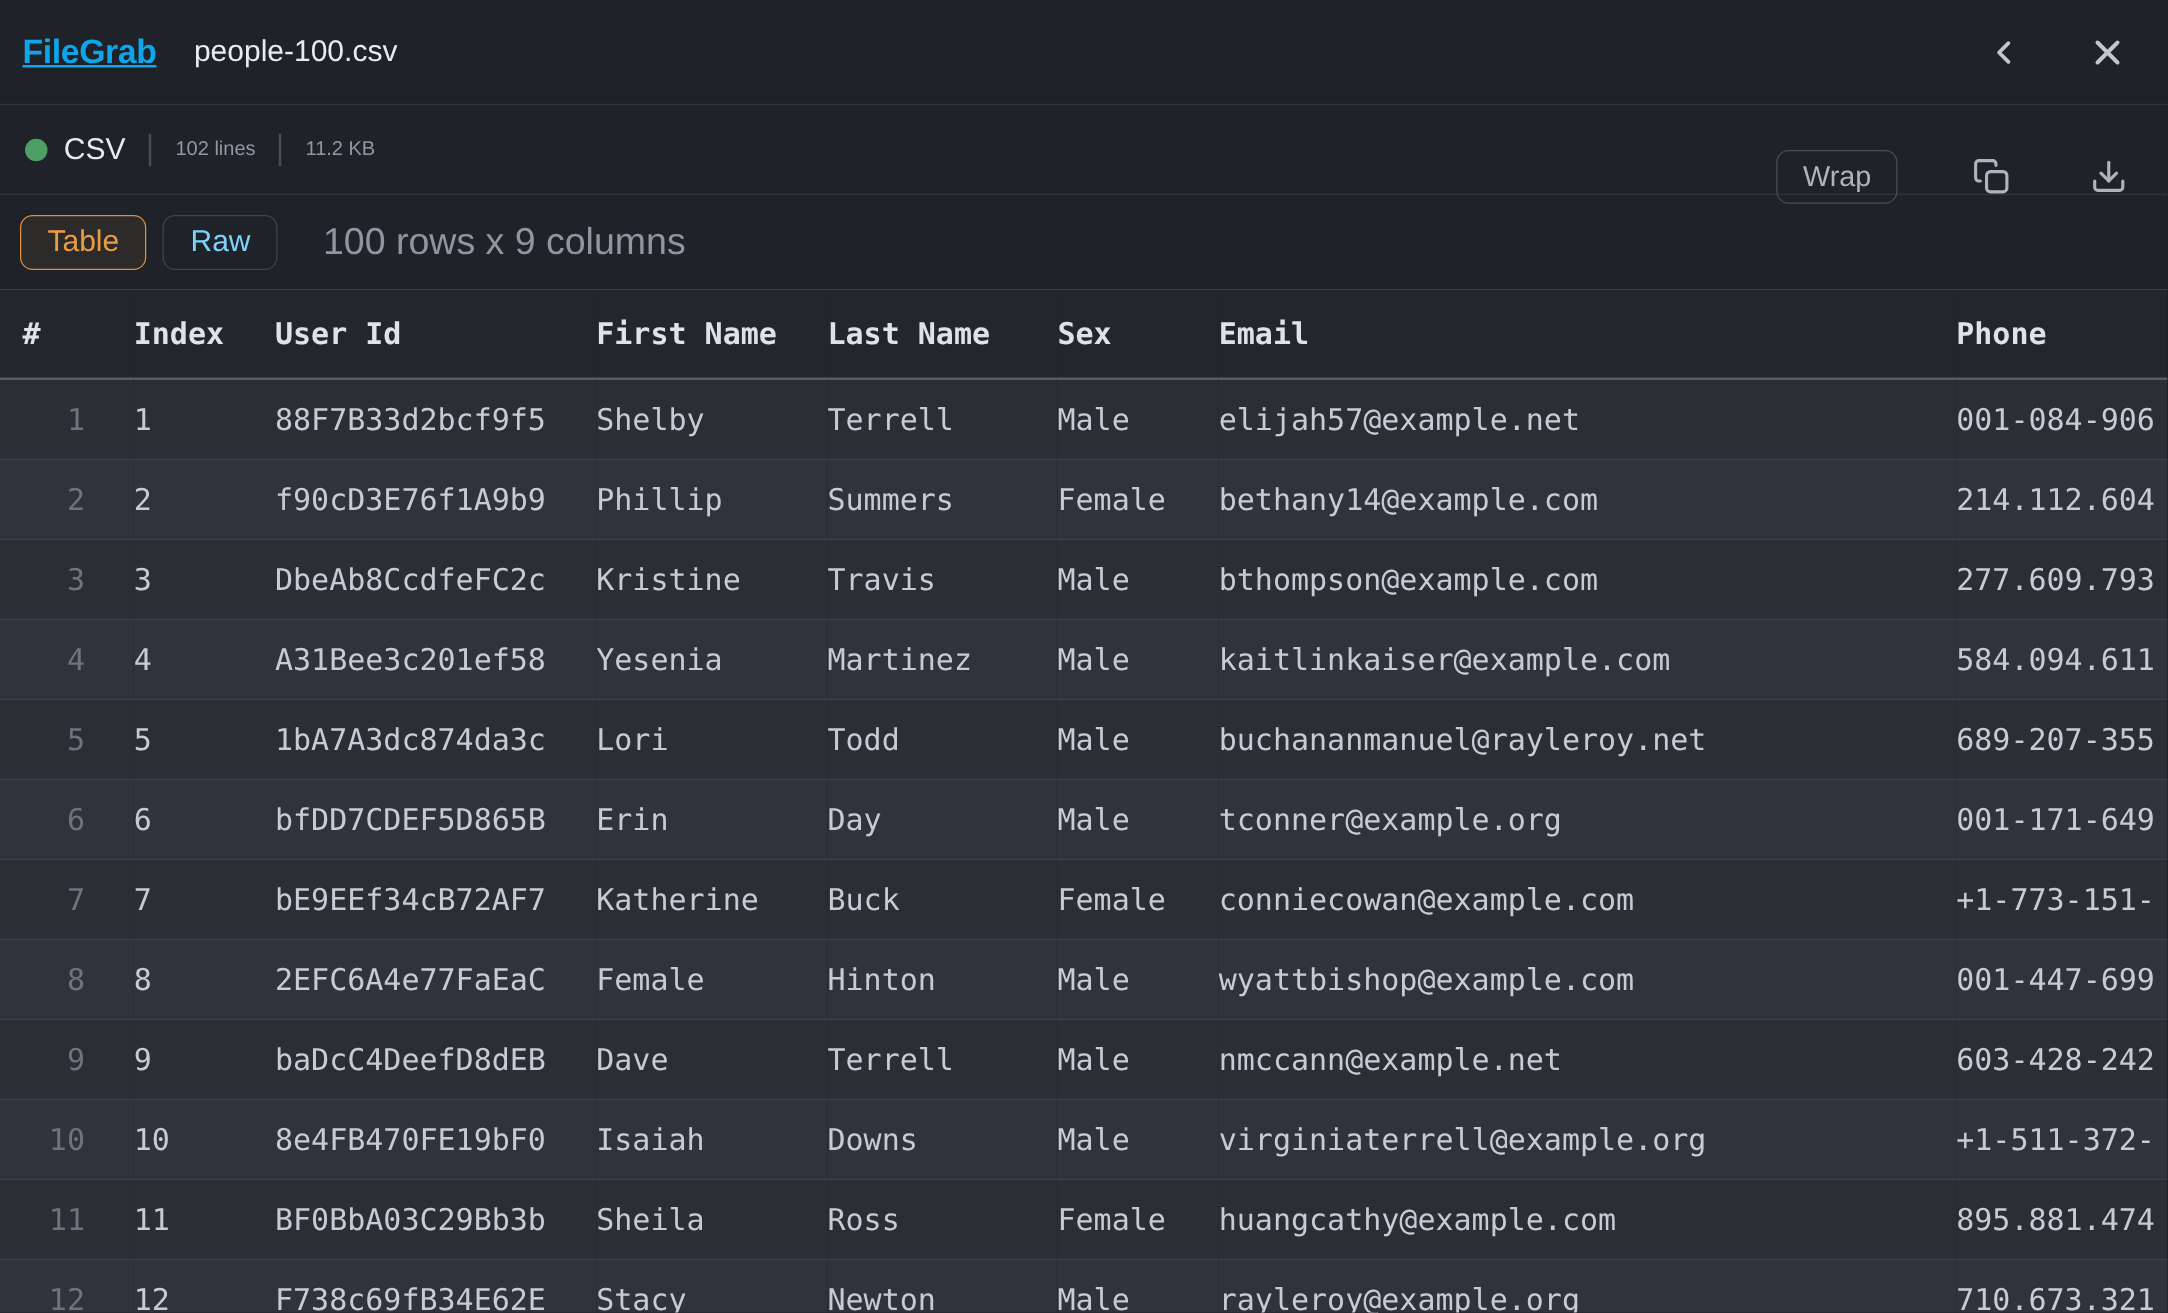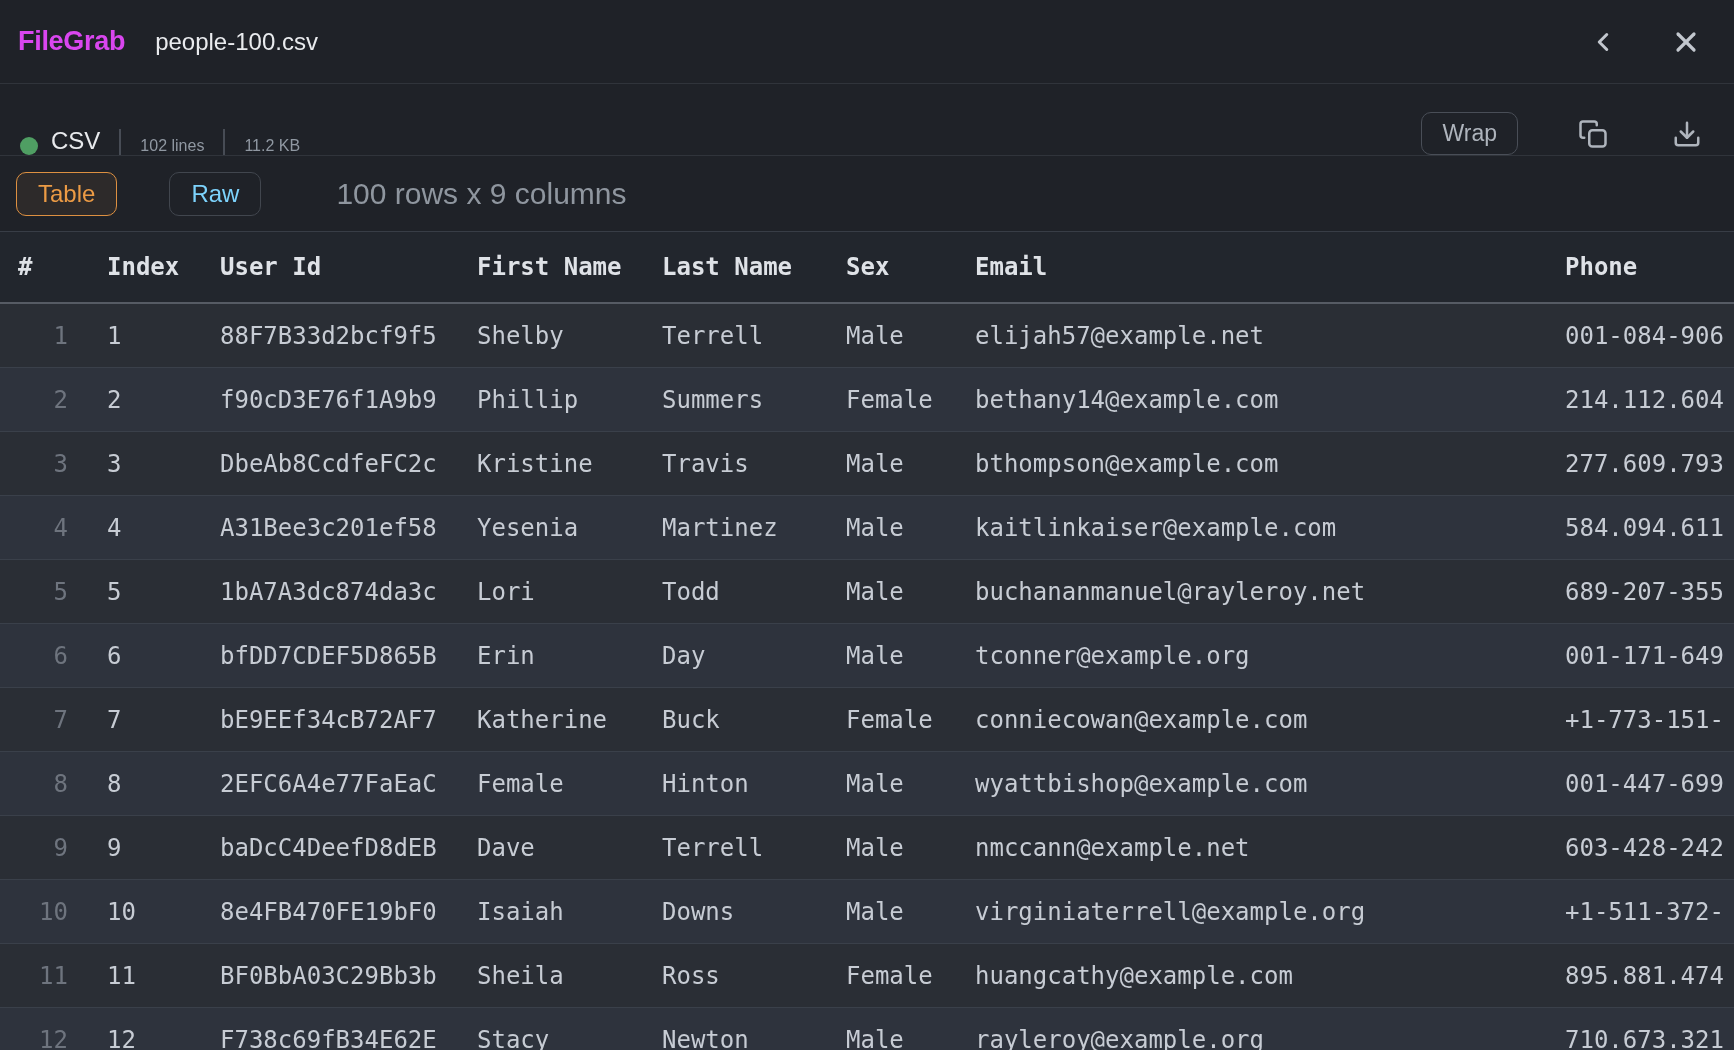--- a/index.html
+++ b/index.html
@@ -7,46 +7,46 @@
     width:1734px;height:1050px;overflow:hidden;
     background:#1f2228;
     font-family:"Liberation Sans", sans-serif;
     -webkit-font-smoothing:antialiased;
   }
   .titlebar{
     height:84px;display:flex;align-items:center;
     padding:0 28px 0 18px;box-sizing:border-box;
     border-bottom:1px solid #30343b;
   }
-  .brand{font-size:27px;font-weight:700;color:#d946ef;letter-spacing:-0.3px;}
+  .brand{font-size:27px;font-weight:700;color:#0ea5e9;letter-spacing:-0.3px;text-decoration:underline;}
   .filename{font-size:24px;color:#e9ebee;margin-left:30px;font-weight:500;}
   .titlebar-actions{margin-left:auto;display:flex;align-items:center;gap:44px;}
   .iconbtn{background:none;border:none;padding:4px;cursor:pointer;color:#c2c7ce;display:flex;align-items:center;}
   .iconbtn svg{display:block;}
 
   .metabar{
-    height:72px;display:flex;align-items:flex-end;
+    height:72px;display:flex;align-items:center;
     padding:0 28px 0 20px;box-sizing:border-box;
     border-bottom:1px solid #30343b;
   }
   .dot{width:18px;height:18px;border-radius:50%;background:#4f9e63;margin-right:13px;flex:0 0 auto;}
   .filetype{font-size:24px;color:#e8eaed;font-weight:500;}
   .pipe{width:0;height:26px;border-left:2px solid #474c55;margin:0 19px;}
   .metatext{font-size:16px;color:#9098a2;}
   .metabar-actions{margin-left:auto;display:flex;align-items:center;gap:56px;margin-top:43px;}
   .wrapbtn{
     font-family:"Liberation Sans",sans-serif;
     font-size:23px;color:#aeb4bc;background:transparent;
     border:1px solid #494e57;border-radius:10px;
     padding:7px 20px;cursor:pointer;
   }
 
   .toolbar{
     height:75px;display:flex;align-items:center;
-    padding:0 28px 0 16px;box-sizing:border-box;gap:39px;
+    padding:0 28px 0 16px;box-sizing:border-box;
   }
   .tabbtn{
     font-family:"Liberation Sans",sans-serif;
     font-size:24px;border-radius:10px;padding:7px 21px;cursor:pointer;
     background:transparent;
   }
   .tabbtn.active{
     color:#ec9b45;border:1.5px solid #dd9041;background:rgba(236,155,69,0.07);
   }
   .tabbtn.inactive{

